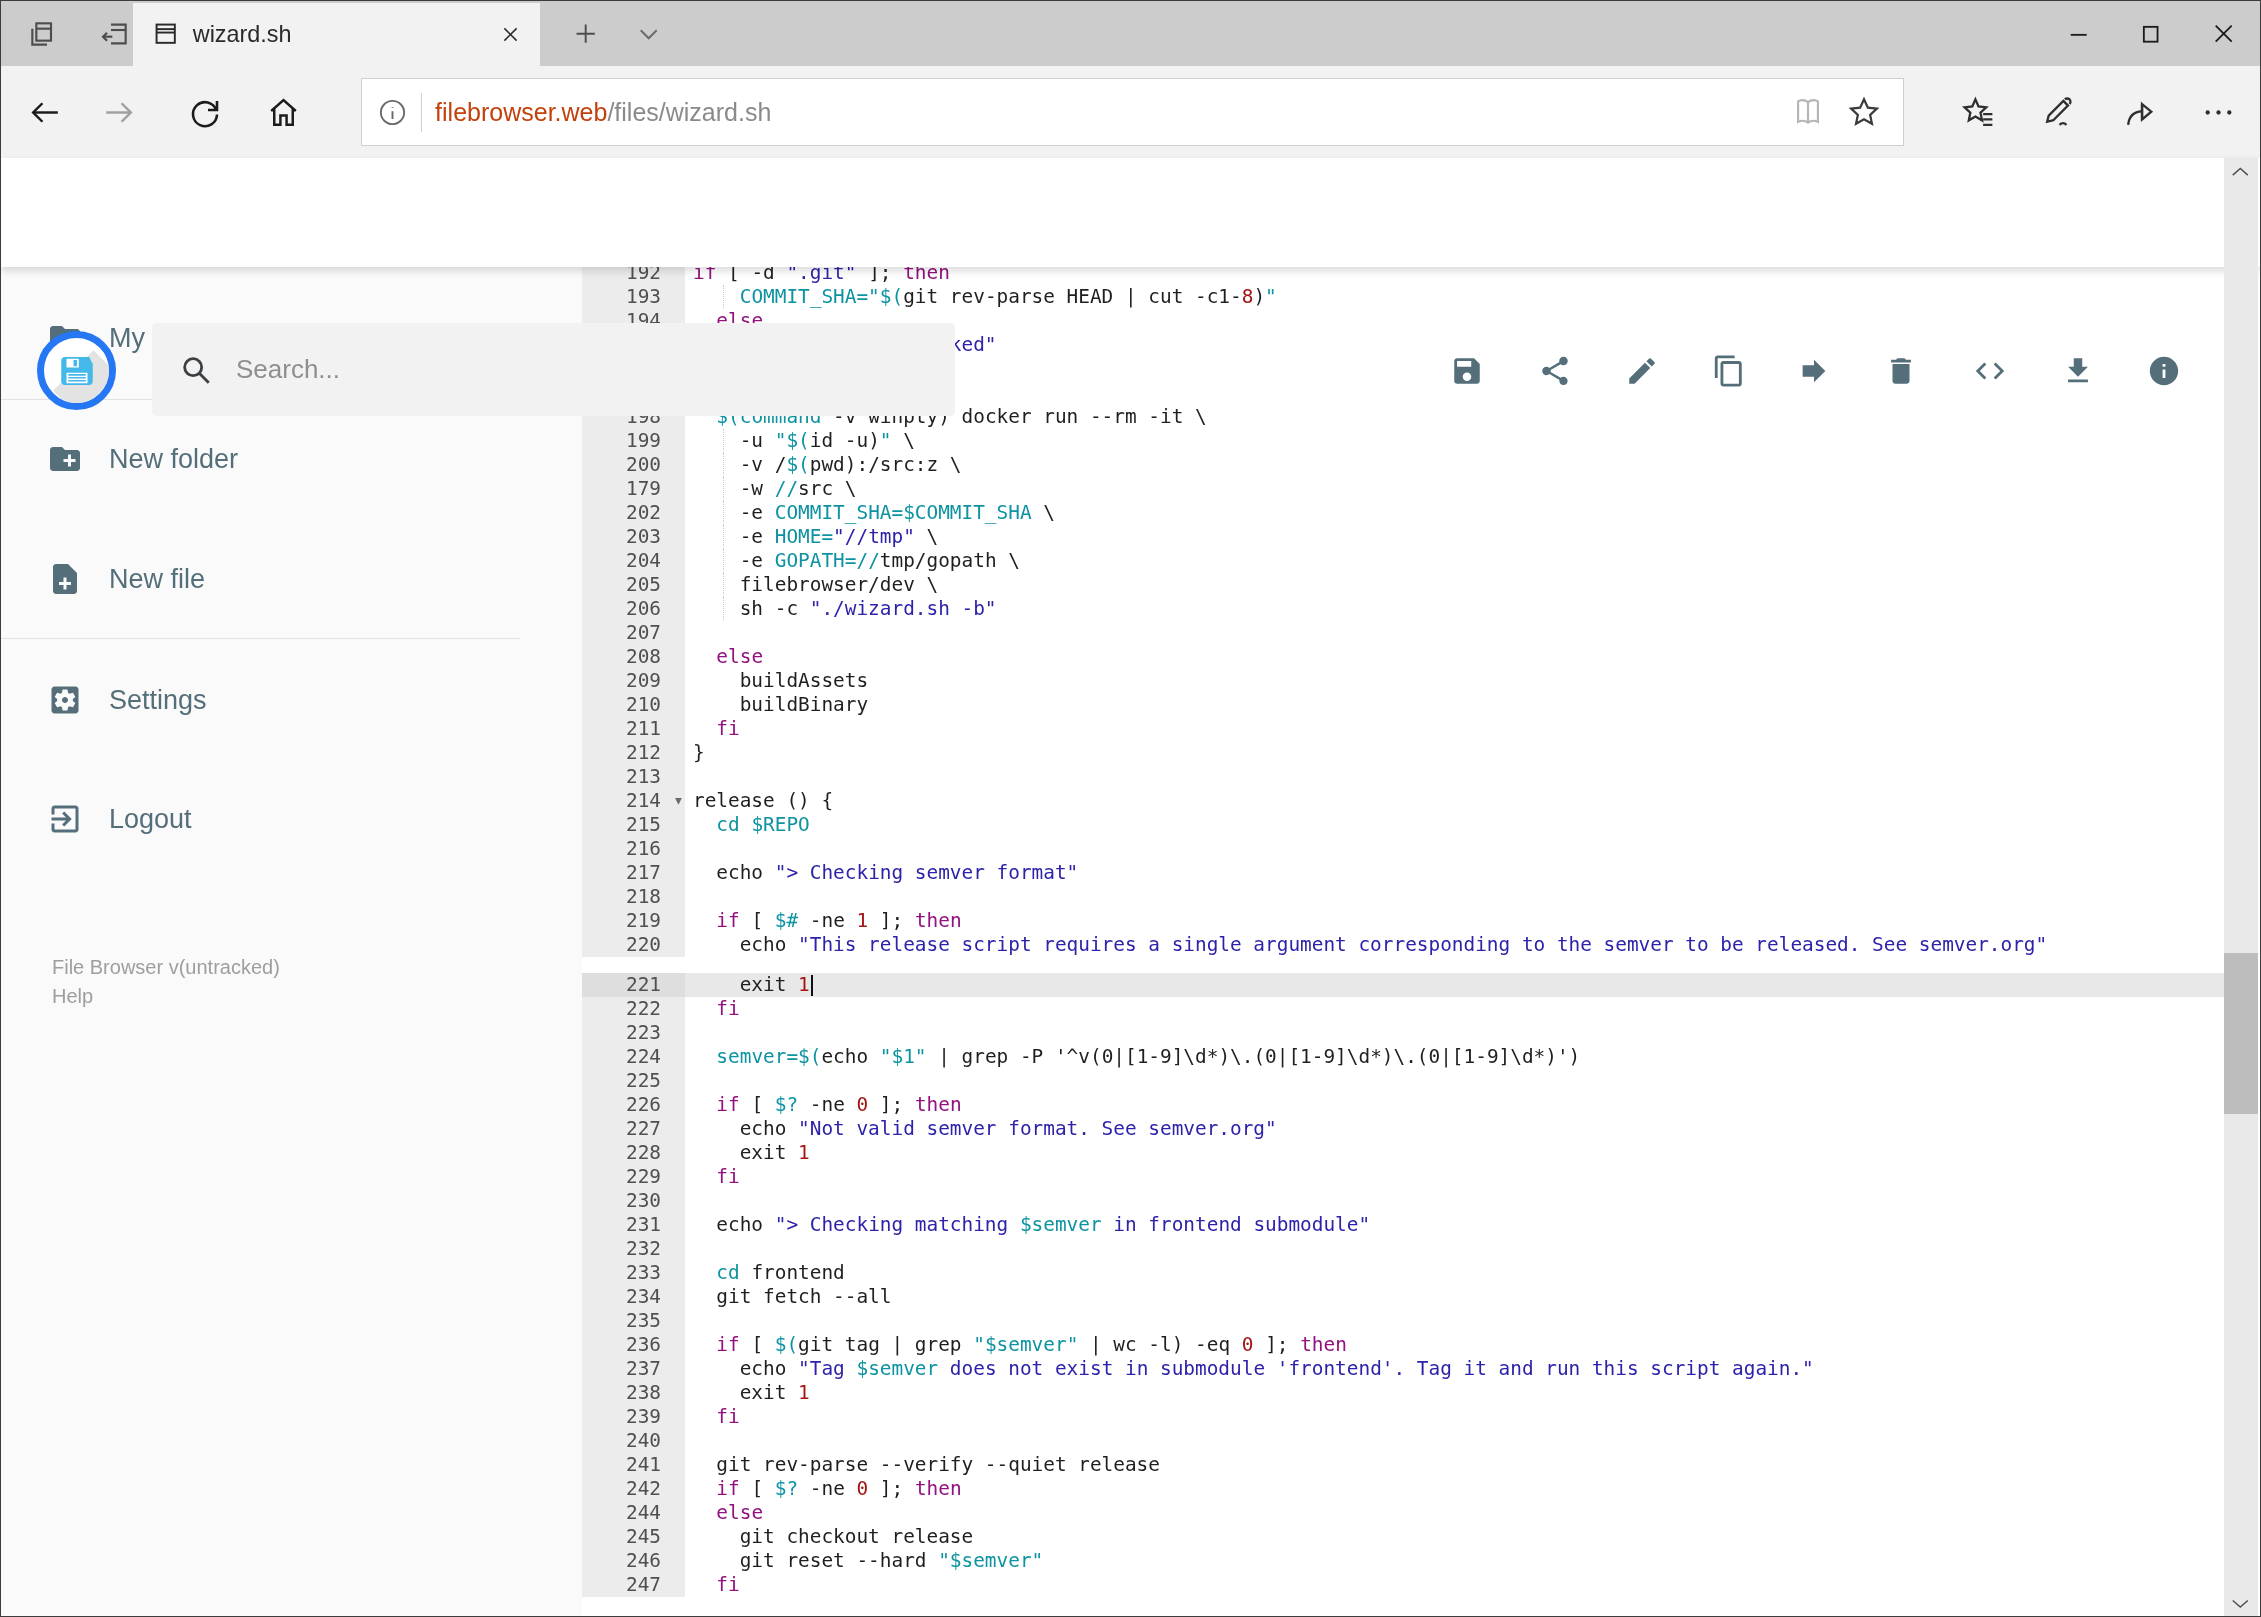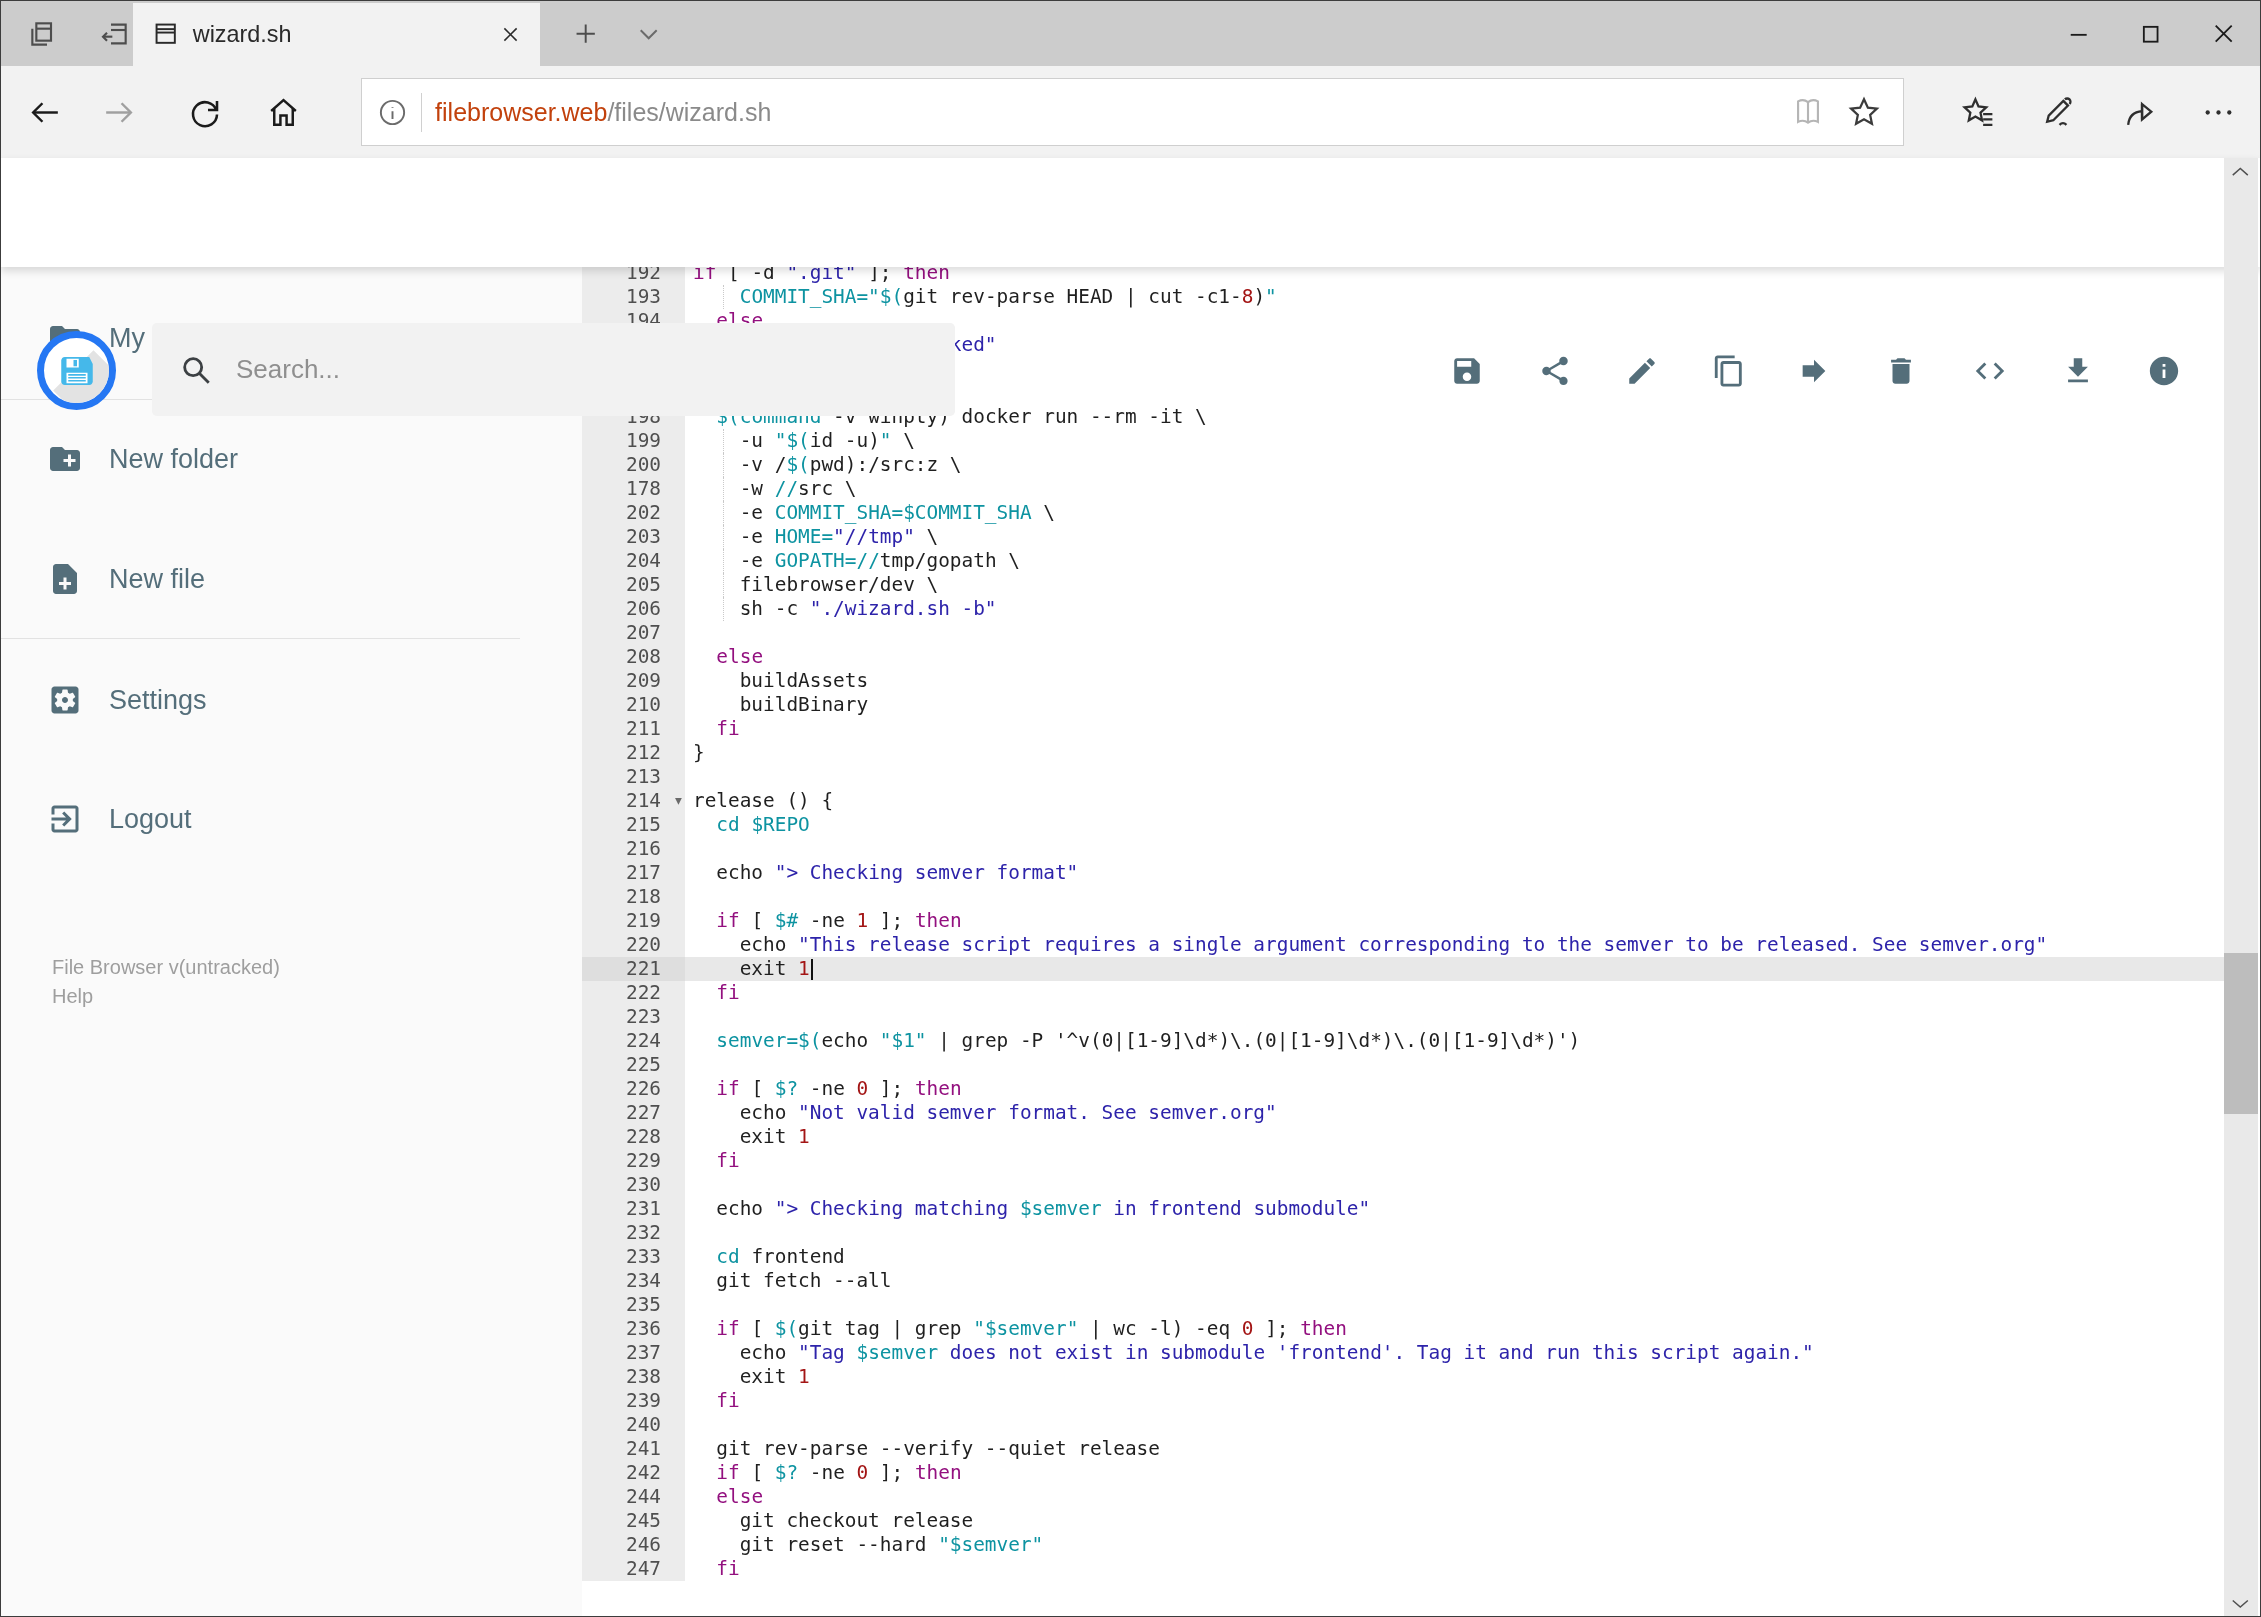--- a/index.html
+++ b/index.html
@@ -43,21 +43,21 @@
   .sb-item .lb{margin-left:26px;font-size:27px;}
   .sb-div{position:absolute;left:0;width:519px;height:0;border-top:1.6px solid #e2e2e2;}
   .sb-ver{position:absolute;left:51px;font-size:20px;color:#9e9e9e;}
   
   .editor{position:absolute;left:581px;top:266px;width:1644px;height:1351px;background:#fff;overflow:hidden;z-index:1;}
   .code-lines{position:absolute;left:0;top:-6.5px;width:100%;}
   .row{display:flex;height:24px;line-height:24px;font-family:"DejaVu Sans Mono",monospace;font-size:19.4px;}
   .row .gut{position:relative;width:103px;flex:0 0 103px;background:#ececec;color:#4f4f4f;
             text-align:right;padding-right:24px;box-sizing:border-box;}
   .row .codec{position:relative;flex:1;padding-left:8px;white-space:pre;color:#1f1f1f;}
-  .row.active{background:#e8e8e8;}
+  .row.active{background:#e8e8e8;margin-top:16px;}
   .row.active .gut{background:#dedede;}
   .t-p{color:#1f1f1f;}
   .t-k{color:#93107f;}
   .t-v{color:#0d93a1;}
   .t-s{color:#2d23aa;}
   .t-n{color:#a31515;}
   .guide{position:absolute;left:38px;top:0;height:24px;border-left:1.6px dotted #c9c9c9;}
   .cursor{display:inline-block;width:2.4px;height:21px;background:#111;vertical-align:middle;margin-left:0.8px;}
   .fold{position:absolute;right:3.2px;top:0;font-size:13.7px;color:#6a6a6a;font-family:"Liberation Sans",sans-serif;}
   
@@ -271,21 +271,21 @@
         </div>
         <div class="row">
           <div class="gut">199</div>
           <div class="codec"><span class="guide"></span><span class="t-p">    -u </span><span class="t-v">"$(</span><span class="t-p">id -u)</span><span class="t-v">"</span><span class="t-p"> \</span></div>
         </div>
         <div class="row">
           <div class="gut">200</div>
           <div class="codec"><span class="guide"></span><span class="t-p">    -v /</span><span class="t-v">$(</span><span class="t-p">pwd):/src:z \</span></div>
         </div>
         <div class="row">
-          <div class="gut">178</div>
+          <div class="gut">179</div>
           <div class="codec"><span class="guide"></span><span class="t-p">    -w </span><span class="t-v">//</span><span class="t-p">src \</span></div>
         </div>
         <div class="row">
           <div class="gut">202</div>
           <div class="codec"><span class="guide"></span><span class="t-p">    -e </span><span class="t-v">COMMIT_SHA=$COMMIT_SHA</span><span class="t-p"> \</span></div>
         </div>
         <div class="row">
           <div class="gut">203</div>
           <div class="codec"><span class="guide"></span><span class="t-p">    -e </span><span class="t-v">HOME=</span><span class="t-s">"//tmp"</span><span class="t-p"> \</span></div>
         </div>

